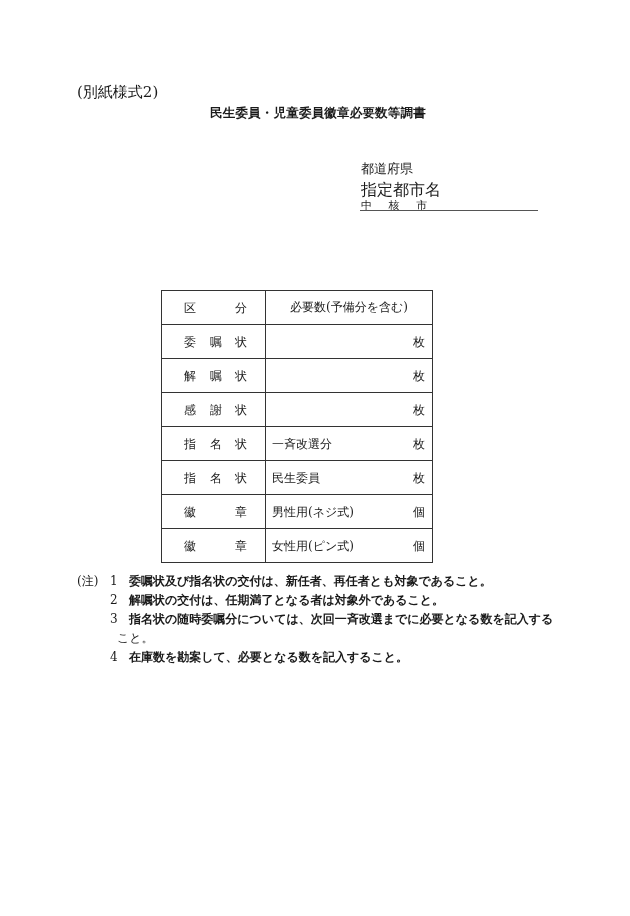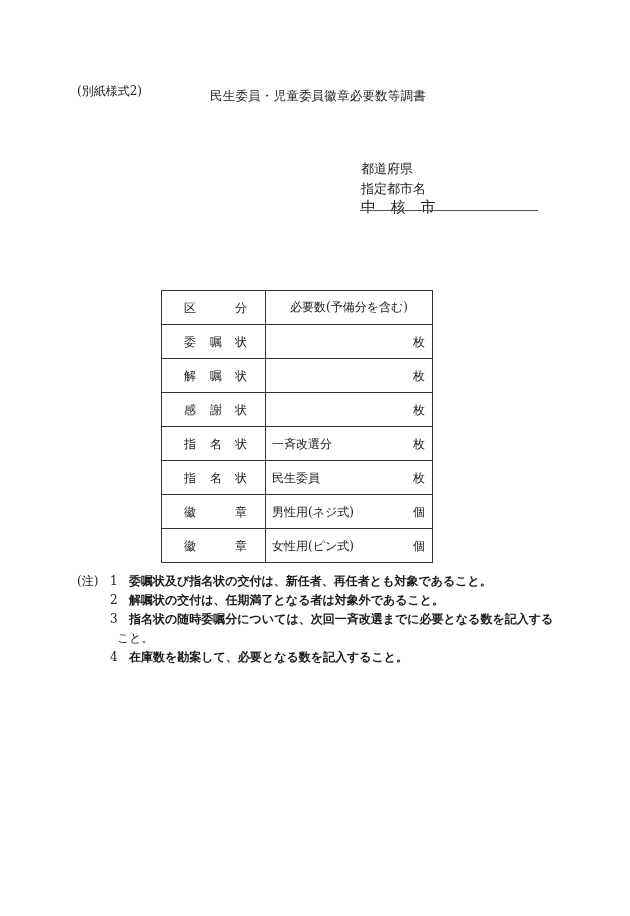--- a/index.html
+++ b/index.html
@@ -2,25 +2,25 @@
 <html><head>
   <meta charset="utf-8">
   <style>
     html, body { margin: 0; padding: 0; background: #ffffff; }
     body {
       width: 630px; height: 916px; position: relative; overflow: hidden;
       font-family: "DejaVu Serif", "Liberation Serif", serif;
       color: #1a1a1a; font-size: 12px;
     }
     .abs { position: absolute; white-space: nowrap; }
-    #form-label { left: 77px; top: 83px; font-size: 12px; }
-    #doc-title { left: 210px; top: 88px; font-size: 12.5px; letter-spacing: 0.2px; }
+    #form-label { left: 77px; top: 83px; font-size: 15px; }
+    #doc-title { left: 210px; top: 105px; font-size: 12.5px; letter-spacing: 0.2px; font-weight: bold; }
     #pref { left: 361px; top: 160px; font-size: 13px; }
-    #city { left: 361px; top: 180px; font-size: 13px; }
-    #core { left: 361px; top: 198px; font-size: 15px; letter-spacing: 5px; }
+    #city { left: 361px; top: 180px; font-size: 16px; }
+    #core { left: 361px; top: 198px; font-size: 11px; letter-spacing: 5px; font-family: Liberation Mono, monospace; }
     #core-line { left: 360px; top: 210px; width: 178px; height: 0; border-top: 1.5px solid #555; }
 
     table#req-table {
       position: absolute; left: 161px; top: 290px; width: 271px;
       border-collapse: collapse; table-layout: fixed;
     }
     #req-table td, #req-table th {
       border: 1px solid #333; height: 33px; padding: 0; font-weight: normal;
       font-size: 12px; vertical-align: middle;
     }

